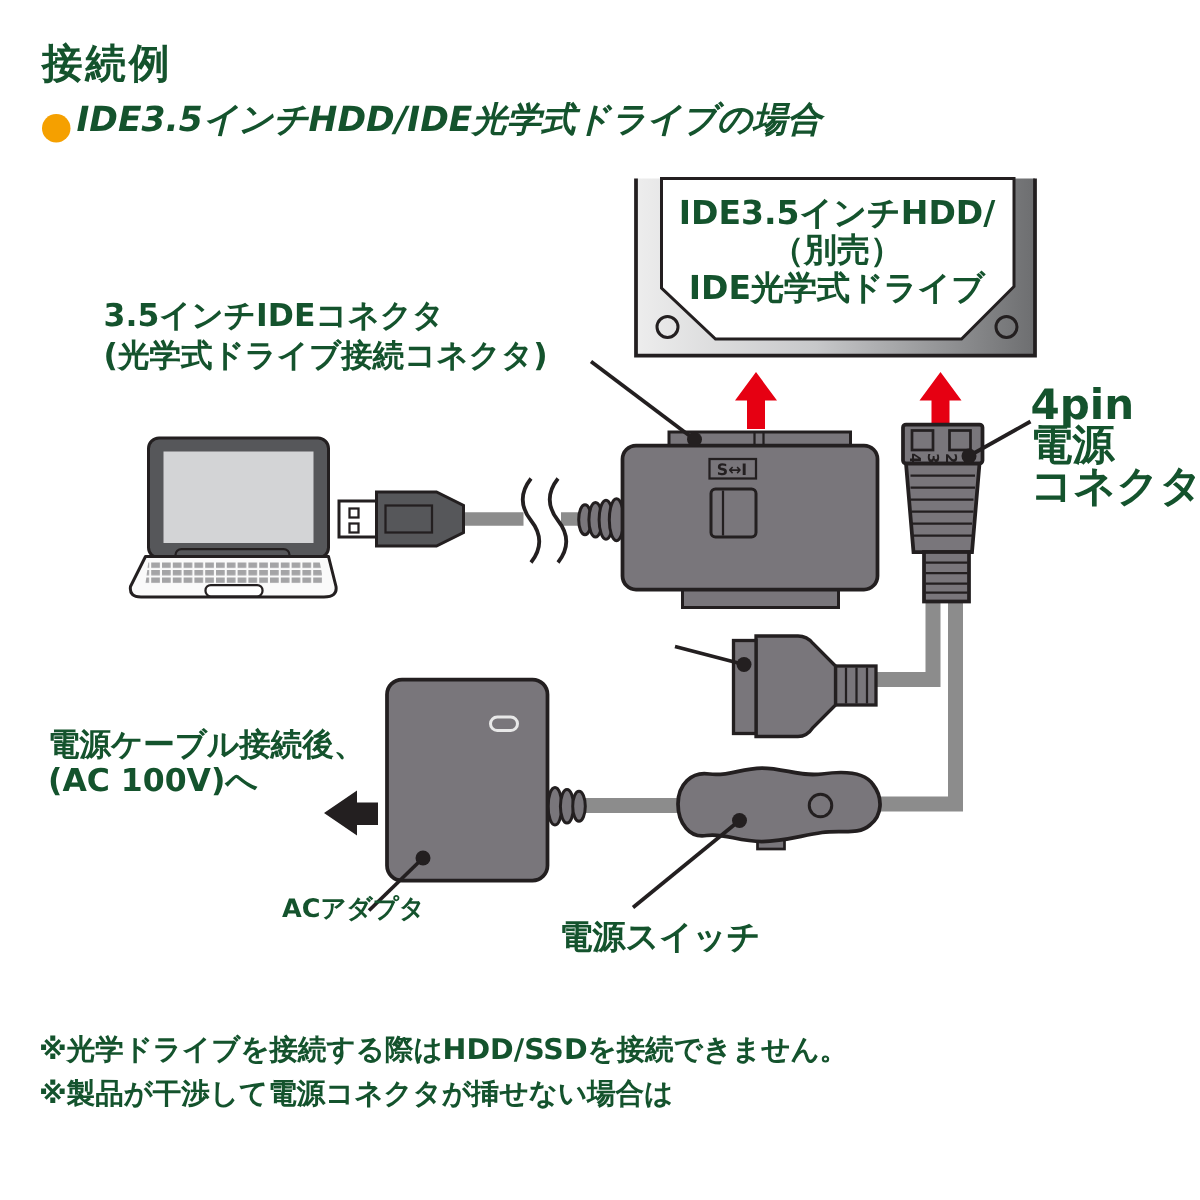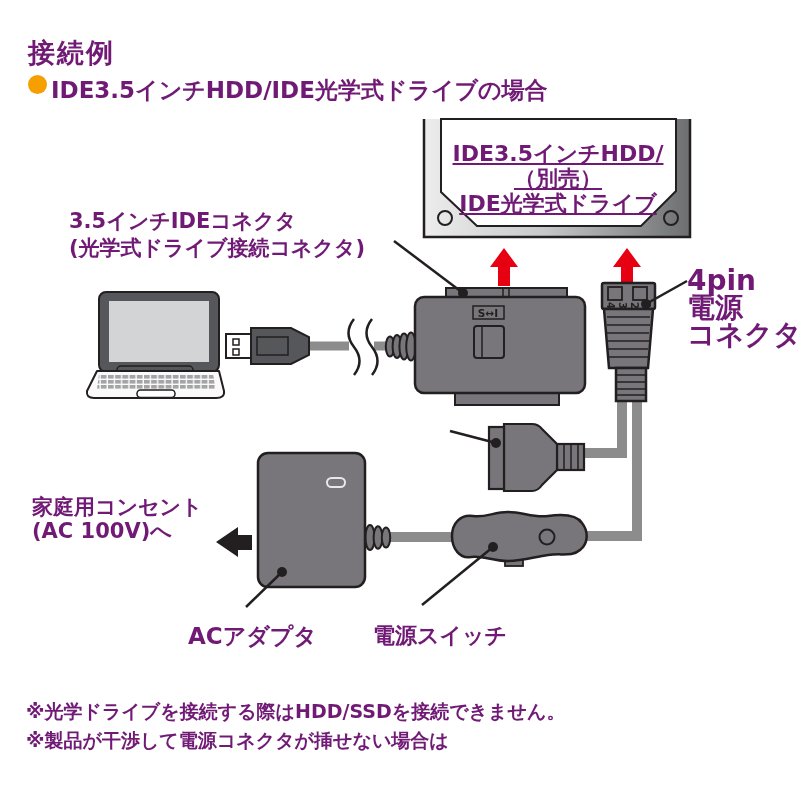--- a/index.html
+++ b/index.html
@@ -1,29 +1,29 @@
 <!DOCTYPE html>
 <html><head>
 <meta charset="utf-8">
 <style>
   html,body{margin:0;padding:0;background:#ffffff;}
   #stage{position:relative;width:800px;height:800px;background:#fff;overflow:hidden;
          font-family:"DejaVu Sans","Liberation Sans",sans-serif;color:#231f20;font-weight:700;}
   #diagram-svg{position:absolute;left:0;top:0;}
-  .lbl{position:absolute;white-space:nowrap;color:#701a75;margin-top:11px;}
+  .lbl{position:absolute;white-space:nowrap;color:#14532d;}
   #page-title{left:28px;top:24px;font-size:27px;letter-spacing:2px;}
-  #subtitle-row{left:28px;top:64px;display:flex;align-items:flex-start;gap:4px;}
+  #subtitle-row{left:28px;top:64px;display:flex;align-items:flex-end;gap:4px;font-style:italic;}
   #subtitle-bullet{width:19px;height:19px;border-radius:50%;background:#f5a000;flex:0 0 auto;}
   #subtitle-text{font-size:23px;}
-  #drive-label{left:429px;top:130px;width:258px;text-align:center;font-size:22px;line-height:25px;white-space:nowrap;text-decoration:underline;}
+  #drive-label{left:429px;top:130px;width:258px;text-align:center;font-size:22px;line-height:25px;white-space:nowrap;}
   #ide-conn-label{left:69px;top:197px;font-size:21px;line-height:27px;}
   #pin4-label{left:687px;top:256px;font-size:28px;line-height:27px;}
   #sata-label{left:258px;top:415px;font-size:22px;}
   #outlet-label{left:32px;top:484px;font-size:21px;line-height:24px;}
-  #ac-adapter-label{left:188px;top:610px;font-size:23px;}
+  #ac-adapter-label{left:188px;top:594px;font-size:17px;}
   #power-switch-label{left:373px;top:610px;font-size:22px;}
   #notes{left:26px;top:686px;font-size:19px;line-height:29px;}
   #note-line3{padding-left:48px;}
 </style>
 </head>
 <body>
 
 <div id="stage">
 
   <svg id="diagram-svg" width="800" height="800" viewBox="0 0 800 800">
@@ -184,21 +184,21 @@
   </div>
 
   <div class="lbl" id="pin4-label">
     <div>4pin</div>
     <div>電源</div>
     <div>コネクタ</div>
   </div>
 
 
   <div class="lbl" id="outlet-label">
-    <div>家庭用コンセント</div>
+    <div>電源ケーブル接続後、</div>
     <div>(AC 100V)へ</div>
   </div>
 
   <div class="lbl" id="ac-adapter-label">ACアダプタ</div>
   <div class="lbl" id="power-switch-label">電源スイッチ</div>
 
   <div class="lbl" id="notes">
     <div id="note-line1">※光学ドライブを接続する際はHDD/SSDを接続できません。</div>
     <div id="note-line2">※製品が干渉して電源コネクタが挿せない場合は</div>
   </div>

